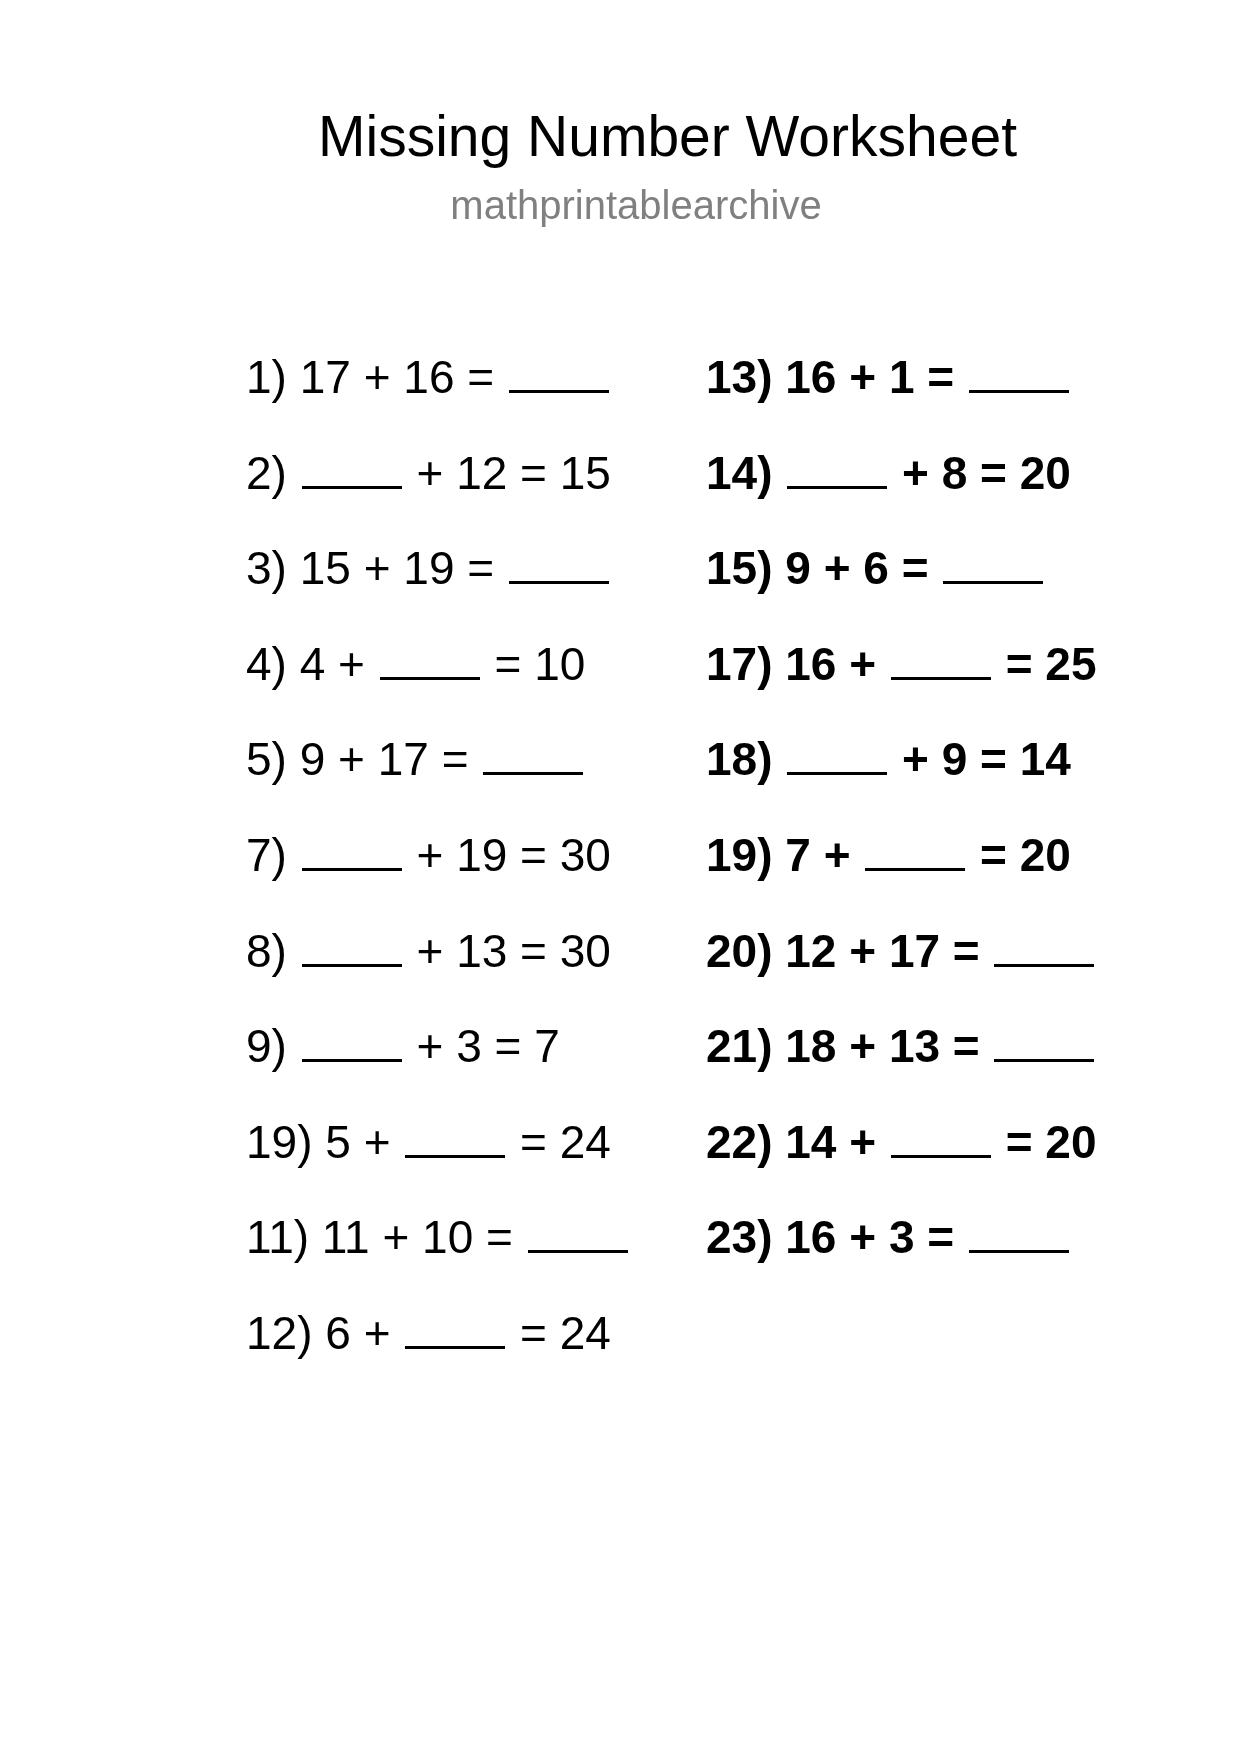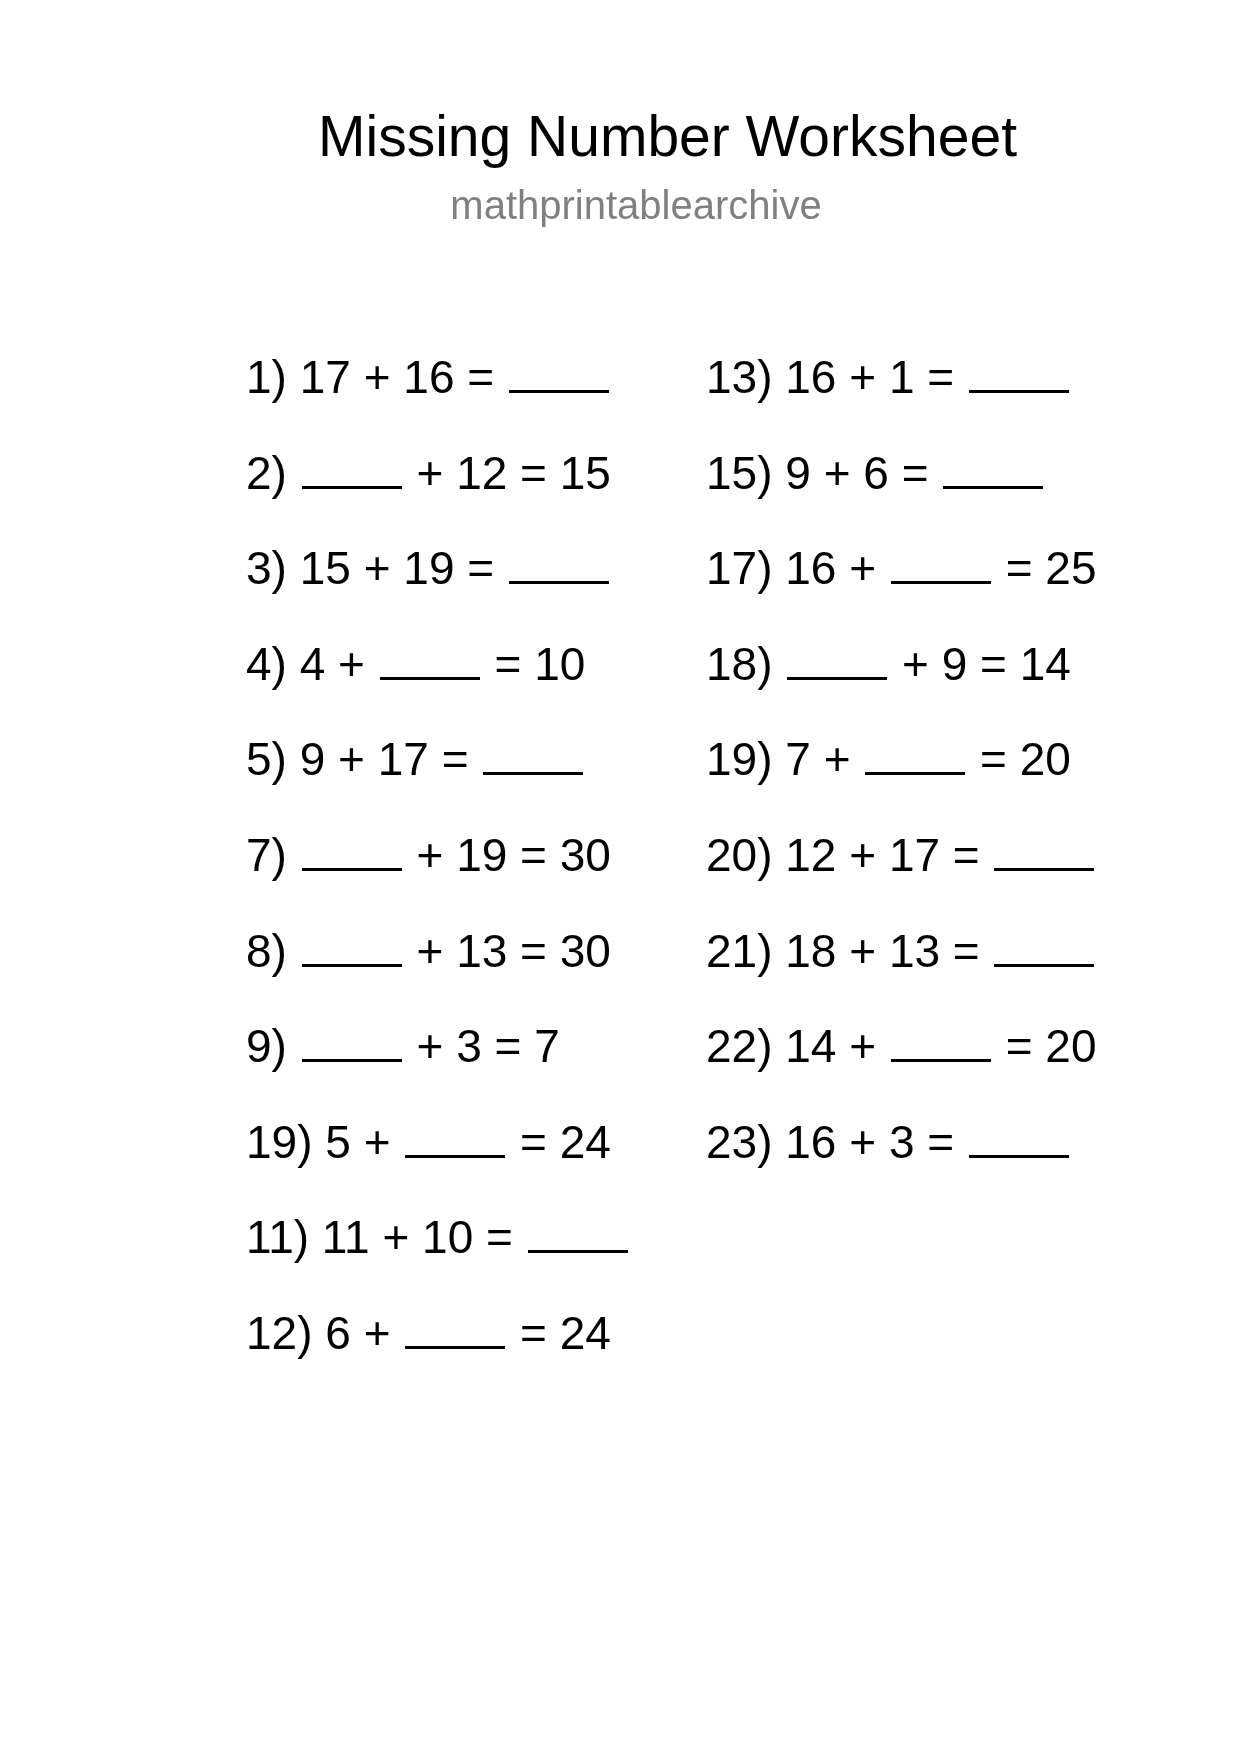--- a/index.html
+++ b/index.html
@@ -4,21 +4,21 @@
   <style>
     html, body { margin: 0; padding: 0; background: #ffffff; }
     body { width: 1240px; height: 1754px; position: relative; overflow: hidden;
            font-family: "Liberation Sans", sans-serif; color: #000; }
     .title { position: absolute; left: 0; width: 1240px; top: 96px; text-align: center;
              font-size: 57px; line-height: 80px; padding-left: 95px; box-sizing: border-box; }
     .subtitle { position: absolute; left: 16px; width: 1240px; top: 180px; text-align: center;
                 font-size: 40px; line-height: 50px; color: #808080; box-sizing: border-box; }
     .col { position: absolute; top: 347px; }
     .col.left { left: 202px; margin-left: 44px; }
-    .col.right { left: 706px; }
+    .col.right { left: 706px; font-weight: bold; }
     .problem { height: 95.6px; font-size: 46px; line-height: 60px; white-space: pre; }
     .blank { display: inline-block; width: 100px; border-bottom: 3px solid #000; height: 40px; vertical-align: baseline; margin: 0 2px; }
   </style>
 </head>
 <body>
 
 <div class="title">Missing Number Worksheet</div>
 <div class="subtitle">mathprintablearchive</div>
 
 <div class="col left" id="col-left">
@@ -29,20 +29,21 @@
     <div class="problem"><span>5)</span> <span>9</span> <span>+</span> <span>17</span> = <span class="blank"></span></div>
     <div class="problem"><span>7)</span> <span class="blank"></span> <span>+</span> <span>19</span> = <span>30</span></div>
     <div class="problem"><span>8)</span> <span class="blank"></span> <span>+</span> <span>13</span> = <span>30</span></div>
     <div class="problem"><span>9)</span> <span class="blank"></span> <span>+</span> <span>3</span> = <span>7</span></div>
     <div class="problem"><span>19)</span> <span>5</span> <span>+</span> <span class="blank"></span> = <span>24</span></div>
     <div class="problem"><span>11)</span> <span>11</span> <span>+</span> <span>10</span> = <span class="blank"></span></div>
     <div class="problem"><span>12)</span> <span>6</span> <span>+</span> <span class="blank"></span> = <span>24</span></div>
   </div>
 <div class="col right" id="col-right">
     <div class="problem"><span>13)</span> <span>16</span> <span>+</span> <span>1</span> = <span class="blank"></span></div>
+    <div class="problem"><span>14)</span> <span class="blank"></span> <span>+</span> <span>8</span> = <span>20</span></div>
     <div class="problem"><span>15)</span> <span>9</span> <span>+</span> <span>6</span> = <span class="blank"></span></div>
     <div class="problem"><span>17)</span> <span>16</span> <span>+</span> <span class="blank"></span> = <span>25</span></div>
     <div class="problem"><span>18)</span> <span class="blank"></span> <span>+</span> <span>9</span> = <span>14</span></div>
     <div class="problem"><span>19)</span> <span>7</span> <span>+</span> <span class="blank"></span> = <span>20</span></div>
     <div class="problem"><span>20)</span> <span>12</span> <span>+</span> <span>17</span> = <span class="blank"></span></div>
     <div class="problem"><span>21)</span> <span>18</span> <span>+</span> <span>13</span> = <span class="blank"></span></div>
     <div class="problem"><span>22)</span> <span>14</span> <span>+</span> <span class="blank"></span> = <span>20</span></div>
     <div class="problem"><span>23)</span> <span>16</span> <span>+</span> <span>3</span> = <span class="blank"></span></div>
   </div>
 

